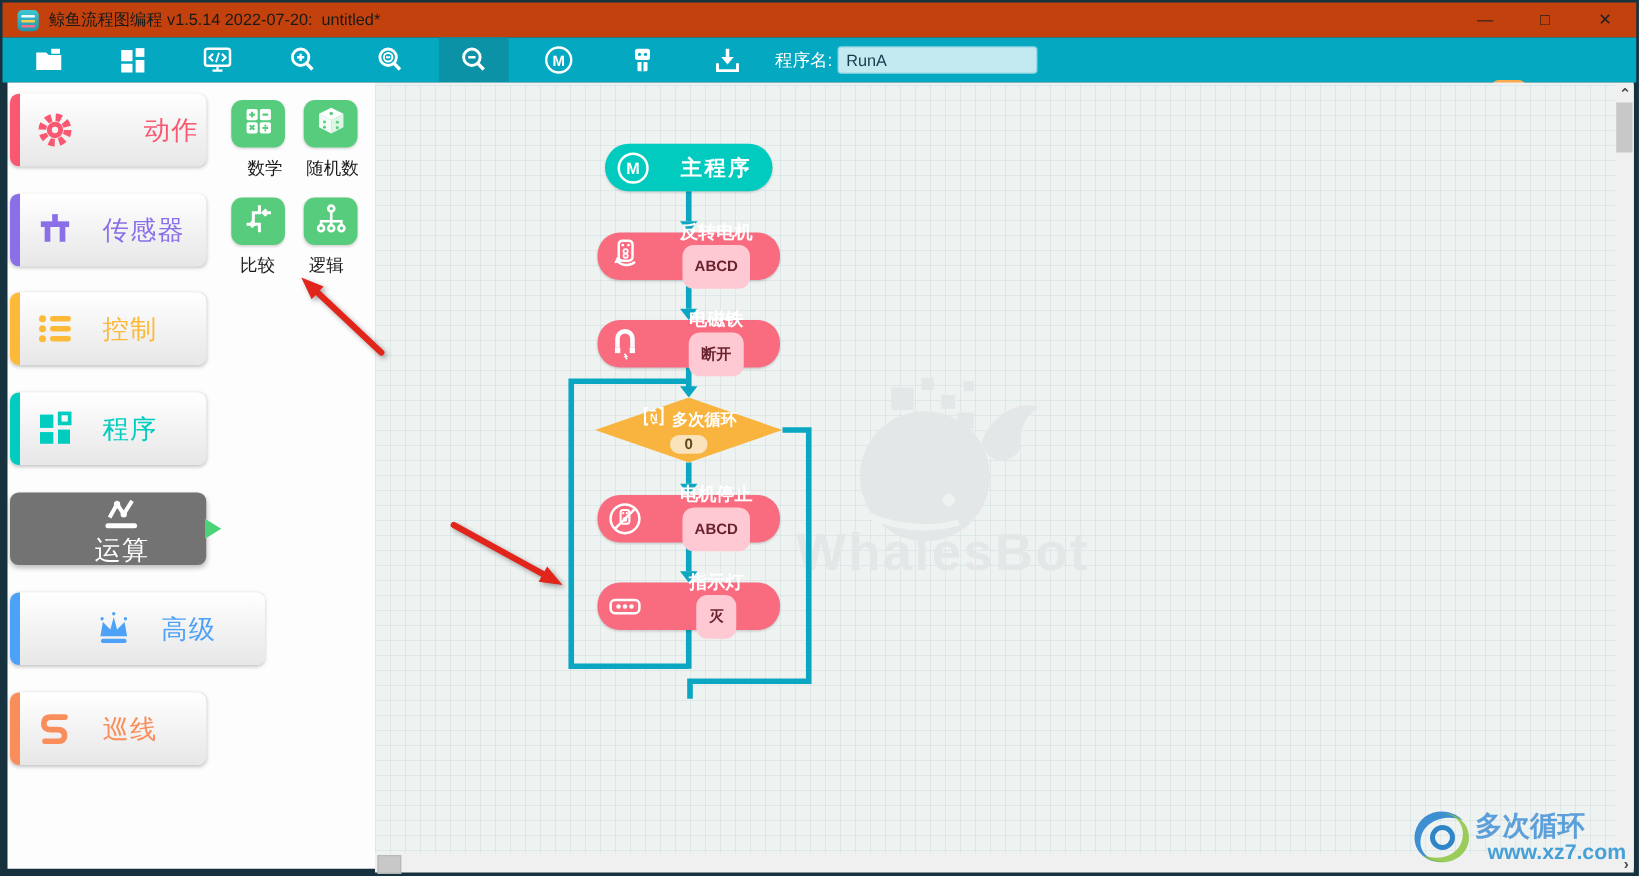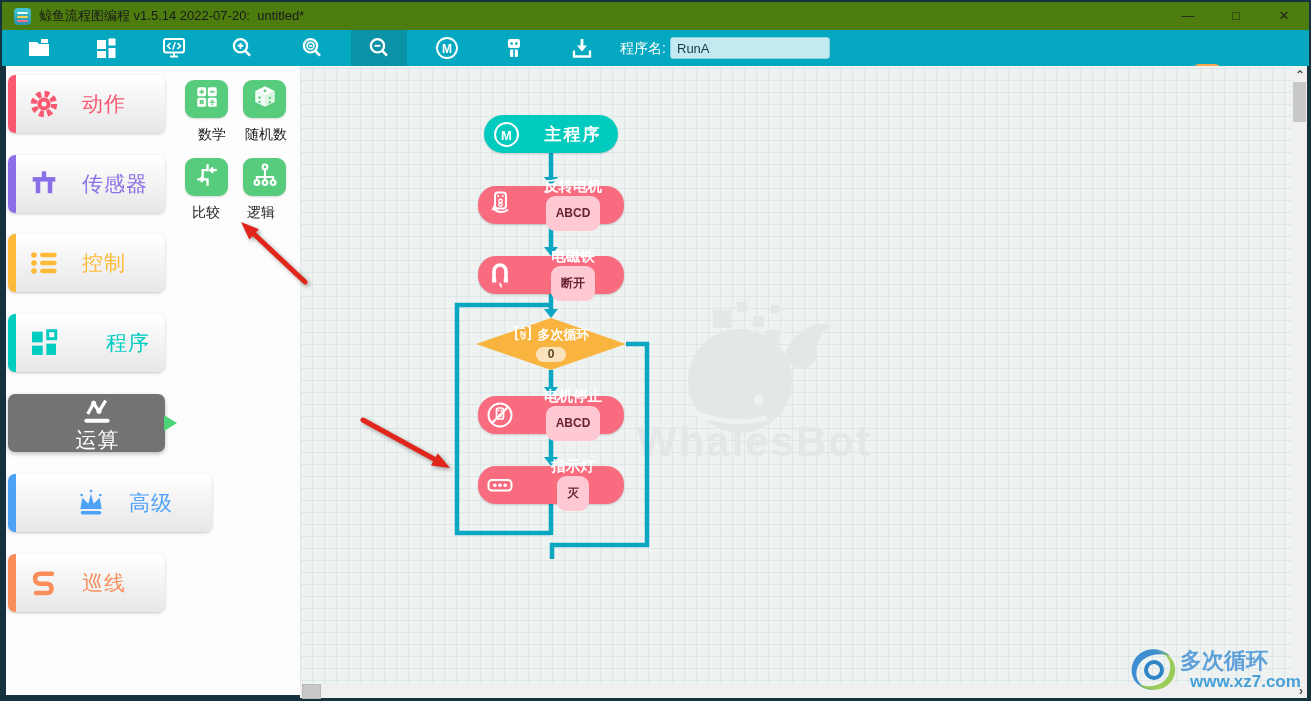--- a/index.html
+++ b/index.html
@@ -1,19 +1,19 @@
 <!DOCTYPE html>
 <html><head>
 <meta charset="utf-8">
 <style>
   html,body{margin:0;padding:0;width:1311px;height:701px;overflow:hidden;
     font-family:"Liberation Sans","DejaVu Sans",sans-serif;background:#16323F;position:relative;}
   .abs{position:absolute;}
   
-  #titlebar{left:2px;top:2px;width:1307px;height:28px;background:#4d7c0f;display:flex;align-items:center;}
+  #titlebar{left:2px;top:2px;width:1307px;height:28px;background:#c2410c;display:flex;align-items:center;}
   #app-icon{width:17px;height:17px;border-radius:4px;margin-left:12px;
     background:linear-gradient(#3fc6d3,#2593a8);position:relative;flex:0 0 auto;}
   #app-icon i{position:absolute;left:3px;right:3px;height:2px;border-radius:1px;}
   #app-icon i:nth-child(1){top:4px;background:#eafcff;}
   #app-icon i:nth-child(2){top:8px;background:#f7d051;}
   #app-icon i:nth-child(3){top:12px;background:#f66f8f;}
   #title-text{margin-left:8px;font-size:13px;color:#1a1a1a;white-space:pre;}
   .winbtn{width:34px;text-align:center;font-size:13px;color:#222;cursor:default;line-height:28px;}
   #win-controls{position:absolute;right:8px;top:0;height:28px;display:flex;gap:14px;}
   
@@ -29,24 +29,24 @@
     background:linear-gradient(#FFAA4E,#F4641D);display:flex;align-items:center;justify-content:center;}
   #menu-btn{position:absolute;left:1256px;top:37px;width:34px;height:22px;}
   
   #panel{left:6px;top:66px;width:294px;height:629px;background:#FDFDFD;}
   .cat-card{position:absolute;left:2px;width:157px;height:58px;border-radius:7px;
     background:linear-gradient(#ffffff,#e7e7e7);box-shadow:0 1px 3px rgba(0,0,0,.22);
     display:flex;align-items:center;}
   .cat-bar{position:absolute;left:0;top:0;bottom:0;width:8px;border-radius:7px 0 0 7px;}
   .cat-icon{margin-left:20px;width:32px;height:32px;flex:0 0 auto;}
   .cat-label{margin-left:22px;font-size:21px;letter-spacing:1px;}
-  .cat-action   .cat-bar{background:#FA5871;} .cat-action  {color:#FA5871;}
+  .cat-action   .cat-bar{background:#FA5871;} .cat-action  {color:#FA5871;gap:33px;}
   .cat-sensor   .cat-bar{background:#8A6FE8;} .cat-sensor  {color:#8A6FE8;}
   .cat-control  .cat-bar{background:#FDB938;} .cat-control {color:#FDB938;}
-  .cat-program  .cat-bar{background:#00CCC0;} .cat-program {color:#00CCC0;gap:24px;}
+  .cat-program  .cat-bar{background:#00CCC0;} .cat-program {color:#00CCC0;}
   .cat-advanced .cat-bar{background:#4DA2F8;} .cat-advanced{color:#4DA2F8;padding-left:47px;}
   .cat-line     .cat-bar{background:#F98E5B;} .cat-line    {color:#F98E5B;}
   .cat-selected{background:#737373;color:#fff;box-shadow:0 2px 4px rgba(0,0,0,.25);flex-direction:column;}
   .cat-selected:after{content:"";position:absolute;right:-12px;top:21px;width:0;height:0;
     border-top:8px solid transparent;border-bottom:8px solid transparent;border-left:13px solid #4CD378;}
   .block{position:absolute;width:43px;height:38px;border-radius:9px;background:#58CC7D;
     display:flex;align-items:center;justify-content:center;box-shadow:0 1px 2px rgba(0,0,0,.15);}
   .block-label{position:absolute;width:76px;text-align:center;font-size:14px;color:#1a1a1a;}
   
   #canvas{left:300px;top:66px;width:1007px;height:629px;background:#EEF2F1;}

